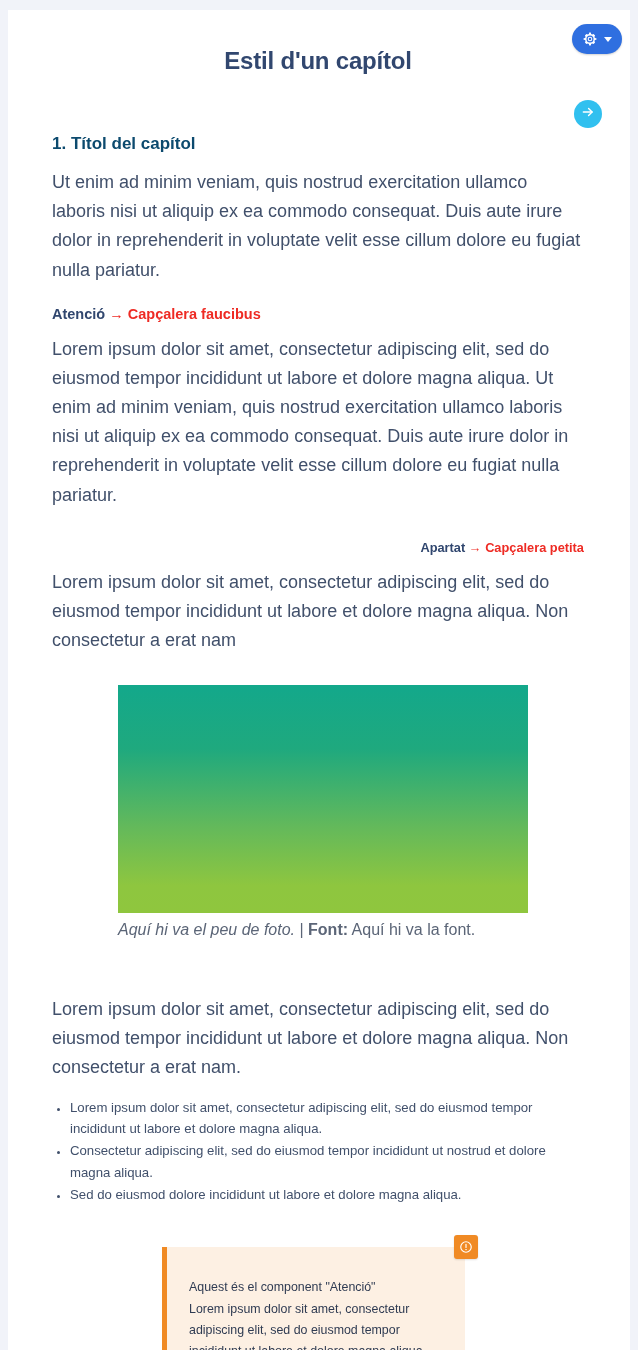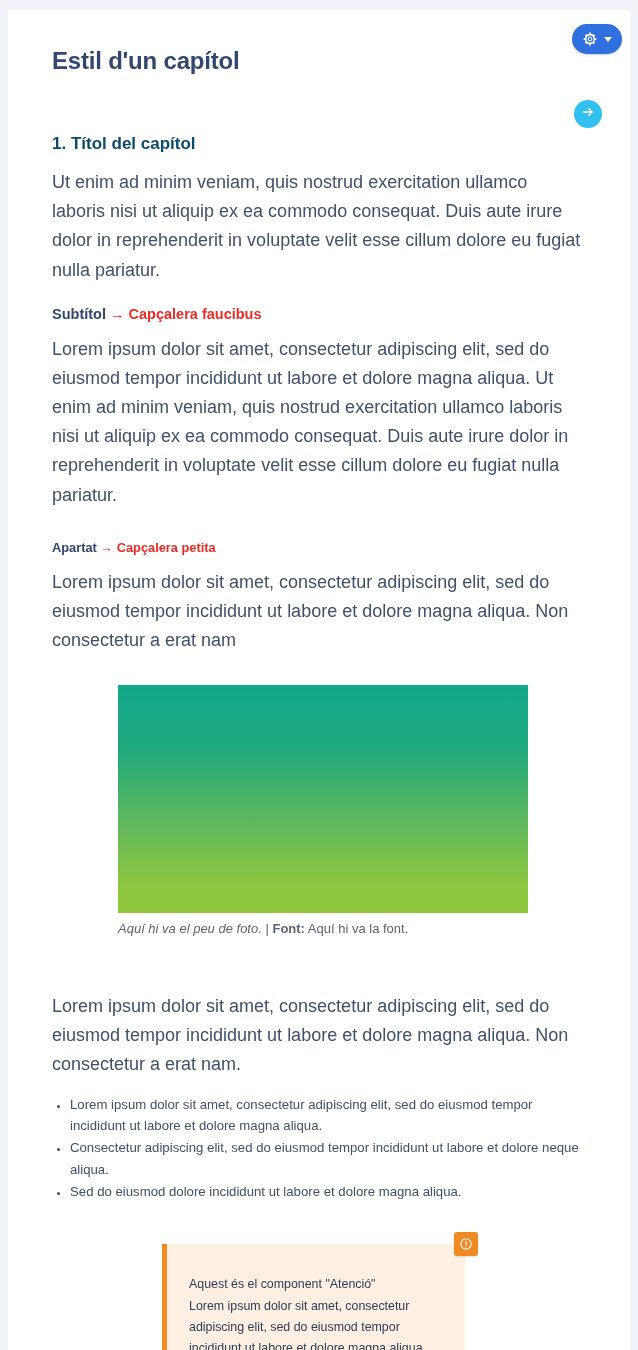--- a/index.html
+++ b/index.html
@@ -67,20 +67,21 @@
     padding: 36px 46px 0 44px;
     box-sizing: border-box;
   }
   .page-title {
     font-size: 24px;
     font-weight: 700;
     color: #31476f;
     letter-spacing: -0.2px;
     margin: 0;
     line-height: 1.25;
+    text-align: center;
   }
   .h1 {
     font-size: 17px;
     font-weight: 700;
     color: #0c4a6e;
     margin: 57px 0 0 0;
     line-height: 1.3;
   }
   p.body {
     font-size: 18px;
@@ -94,20 +95,21 @@
     font-weight: 700;
     color: #31476f;
     margin: 21px 0 0 0;
   }
   .h2 .red, .h3 .red { color: #ee2b24; }
   .h3 {
     font-size: 12.8px;
     font-weight: 700;
     color: #31476f;
     margin: 0;
+    text-align: right;
   }
 
   
   .quote-wrap { margin: 36px 0 0 0; padding-left: 66px; }
   .quote {
     border-left: 3px solid #4a86f7;
     padding-left: 12px;
     font-family: "Liberation Serif", serif;
     font-style: italic;
     font-size: 13.2px;
@@ -125,21 +127,21 @@
   }
 
   
   .figure { margin: 30px 0 0 0; padding-left: 66px; }
   .figure-img {
     width: 410px;
     height: 228px;
     background: linear-gradient(180deg, #13a88b 0%, #1fa97e 28%, #63b95b 62%, #8ec63f 88%, #8fc63e 100%);
   }
   .figure-caption {
-    font-size: 13px;
+    font-size: 16px;
     color: #5b6577;
     margin-top: 8px;
     max-width: 410px;
   }
   .figure-caption .it { font-style: italic; }
   .figure-caption .bd { font-weight: 700; }
 
   
   ul.bullets {
     margin: 14px 0 0 0;
@@ -213,21 +215,21 @@
 
   <div class="content">
 
     <h1 class="page-title">Estil d'un capítol</h1>
 
     <h2 class="h1">1. Títol del capítol</h2>
 
     <p class="body">Ut enim ad minim veniam, quis nostrud exercitation ullamco laboris nisi ut aliquip ex ea commodo consequat. Duis aute irure dolor in reprehenderit in voluptate velit esse cillum dolore eu fugiat nulla pariatur.</p>
 
     <h3 class="h2">
-      <span>Subtítol</span>
+      <span>Atenció</span>
       <span class="arrow-glyph">→</span>
       <span class="red">Capçalera faucibus</span>
     </h3>
 
     <p class="body">Lorem ipsum dolor sit amet, consectetur adipiscing elit, sed do eiusmod tempor incididunt ut labore et dolore magna aliqua. Ut enim ad minim veniam, quis nostrud exercitation ullamco laboris nisi ut aliquip ex ea commodo consequat. Duis aute irure dolor in reprehenderit in voluptate velit esse cillum dolore eu fugiat nulla pariatur.</p>
 
 
     <div style="height:30px"></div>
 
     <h4 class="h3">
@@ -242,21 +244,21 @@
       <div class="figure-img"></div>
       <figcaption class="figure-caption">
         <span class="it">Aquí hi va el peu de foto.</span><span> | </span><span class="bd">Font:</span><span> Aquí hi va la font.</span>
       </figcaption>
     </figure>
 
     <p class="body" style="margin-top:56px">Lorem ipsum dolor sit amet, consectetur adipiscing elit, sed do eiusmod tempor incididunt ut labore et dolore magna aliqua. Non consectetur a erat nam.</p>
 
     <ul class="bullets">
       <li>Lorem ipsum dolor sit amet, consectetur adipiscing elit, sed do eiusmod tempor incididunt ut labore et dolore magna aliqua.</li>
-      <li>Consectetur adipiscing elit, sed do eiusmod tempor incididunt ut labore et dolore neque aliqua.</li>
+      <li>Consectetur adipiscing elit, sed do eiusmod tempor incididunt ut nostrud et dolore magna aliqua.</li>
       <li>Sed do eiusmod dolore incididunt ut labore et dolore magna aliqua.</li>
     </ul>
 
     <div class="callout">
       <div class="callout-badge">
         <svg width="14" height="14" viewBox="0 0 24 24" fill="none" stroke="#ffffff" stroke-width="2" stroke-linecap="round">
           <circle cx="12" cy="12" r="9"></circle>
           <path d="M12 7.5v5.2"></path>
           <circle cx="12" cy="16.6" r="0.2" fill="#ffffff" stroke-width="1.6"></circle>
         </svg>

